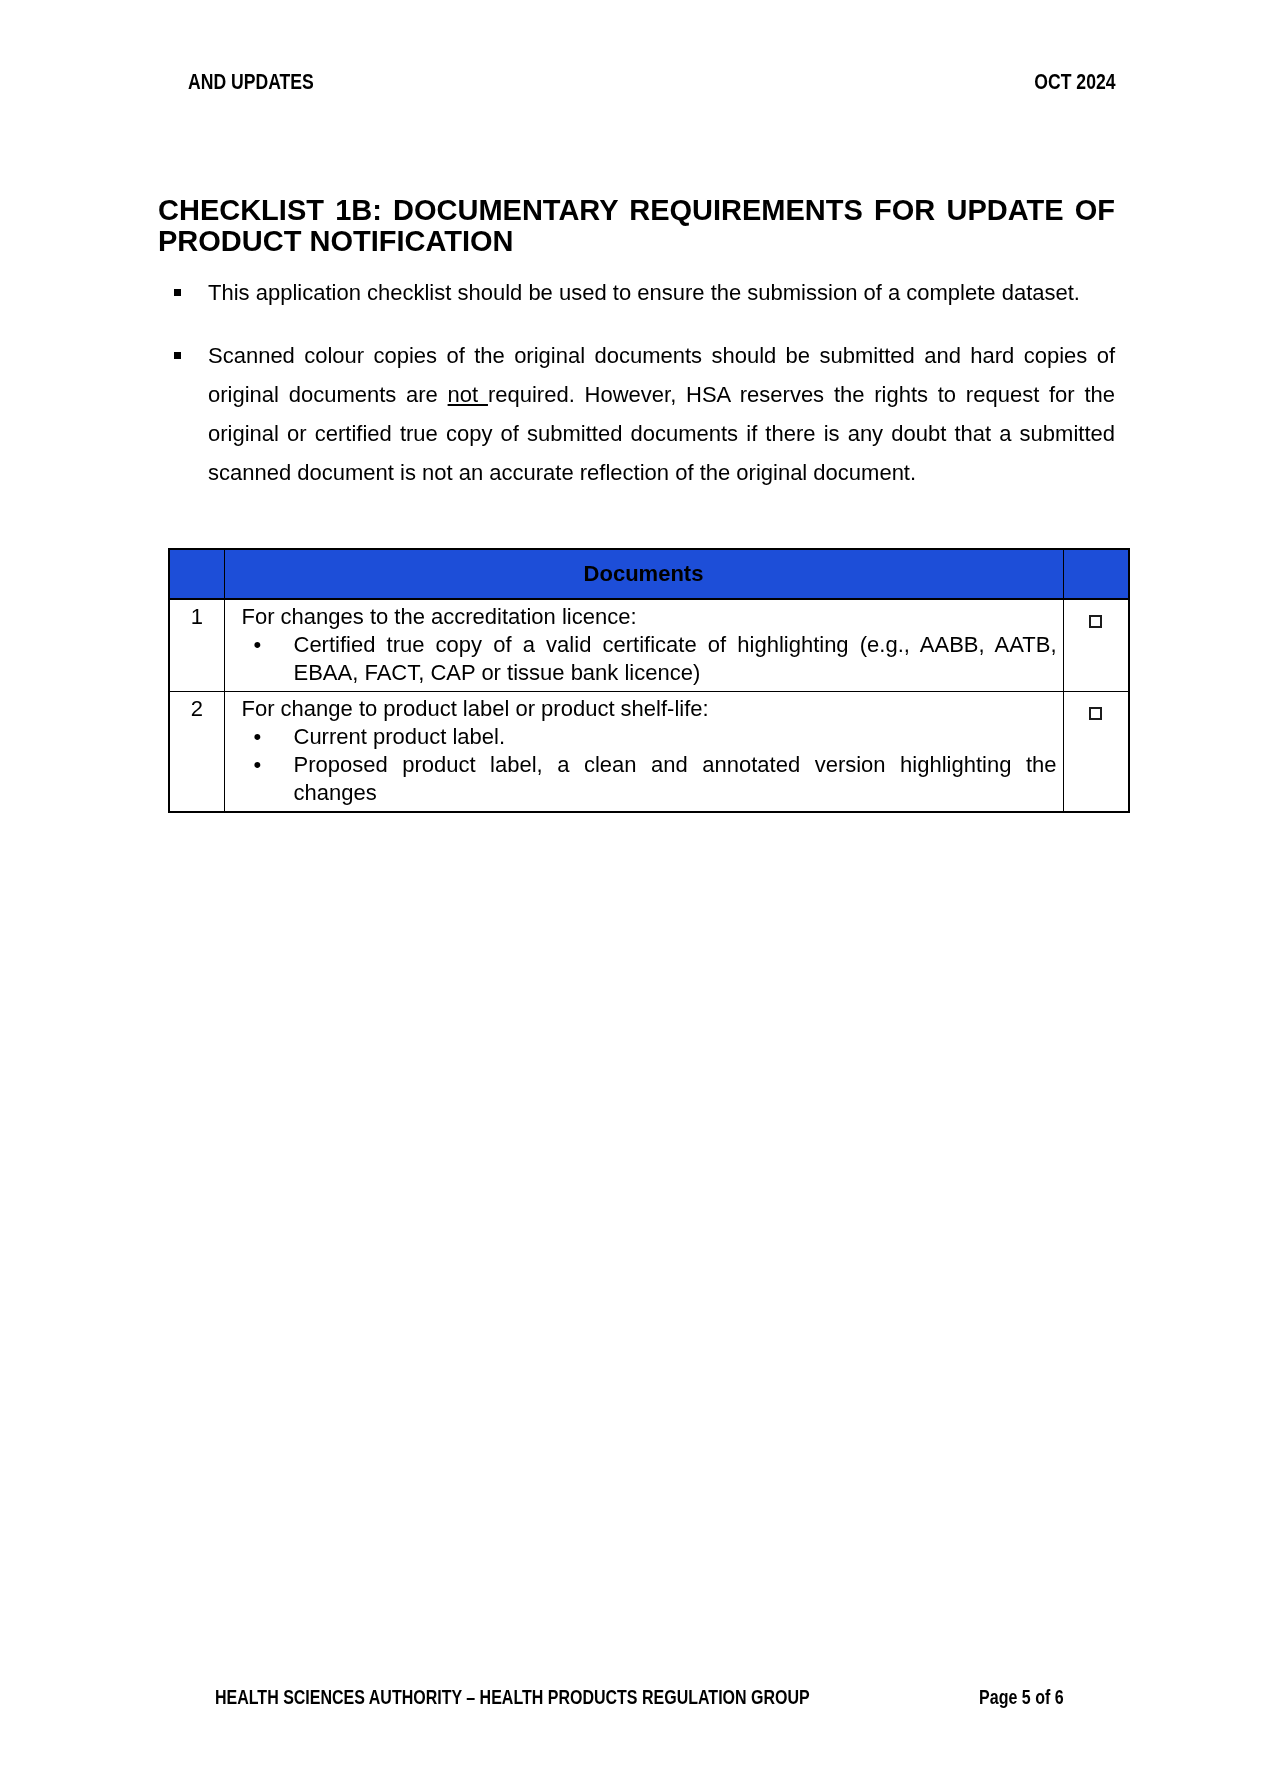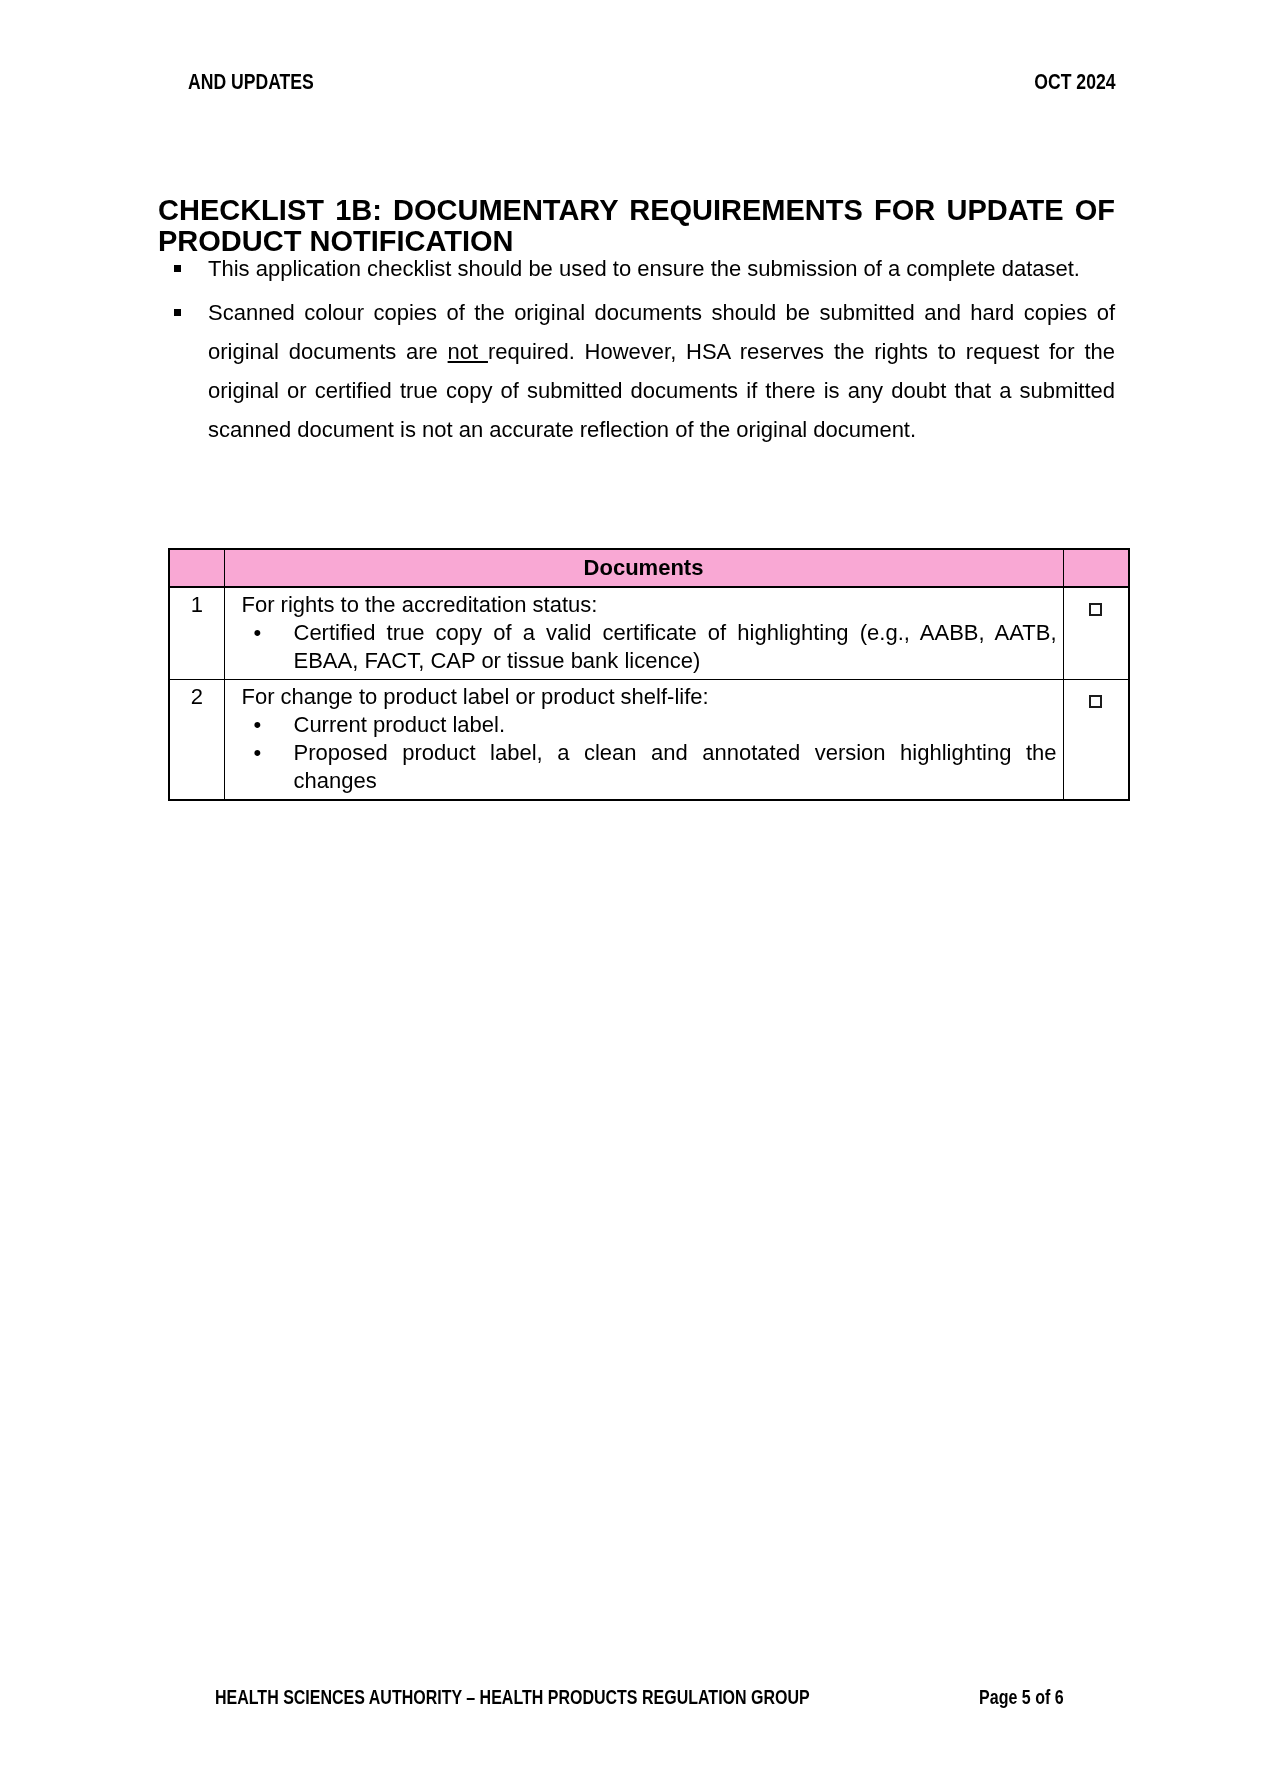--- a/index.html
+++ b/index.html
@@ -50,20 +50,21 @@
     margin: 0; padding: 0;
     list-style: none;
     font-size: 22px;
     line-height: 39px;
   }
   .intro li {
     position: relative;
     padding-left: 50px;
     margin-bottom: 5px;
     text-align: justify;
+    margin-top: 24px;
   }
   .intro li::before {
     content: "";
     position: absolute;
     left: 16px; top: 16px;
     width: 7px; height: 7px;
     background: #000;
   }
   .intro u { text-decoration: underline; }
 
@@ -73,24 +74,24 @@
     left: 168px; top: 548px;
     width: 960px;
     border-collapse: collapse;
     table-layout: fixed;
     font-size: 22px;
     line-height: 28px;
   }
   .checklist, .checklist th, .checklist td { border: 1px solid #000; }
   .checklist { border: 2px solid #000; }
   .checklist thead th {
-    background: #f9a8d4;
+    background: #1d4ed8;
     border-bottom: 2px solid #000;
     height: 31px;
-    padding: 4px;
+    padding: 10px;
     font-size: 22px;
     font-weight: bold;
     text-align: center;
     vertical-align: middle;
   }
   .checklist td { vertical-align: top; padding: 0; }
   td.num { text-align: center; padding-top: 3px; }
   td.docs { padding: 3px 6px 4px 17px; }
   td.docs .row-heading { text-align: left; }
   td.docs ul { margin: 0; padding: 0 0 0 52px; list-style: none; }
@@ -150,21 +151,21 @@
       <tr>
         <th></th>
         <th>Documents</th>
         <th></th>
       </tr>
     </thead>
     <tbody>
       <tr>
         <td class="num">1</td>
         <td class="docs">
-          <div class="row-heading">For rights to the accreditation status:</div>
+          <div class="row-heading">For changes to the accreditation licence:</div>
           <ul>
             <li>Certified true copy of a valid certificate of highlighting (e.g., AABB, AATB, EBAA, FACT, CAP or tissue bank licence)</li>
           </ul>
         </td>
         <td class="check">
           <span class="checkbox"></span>
         </td>
       </tr>
       <tr>
         <td class="num">2</td>

